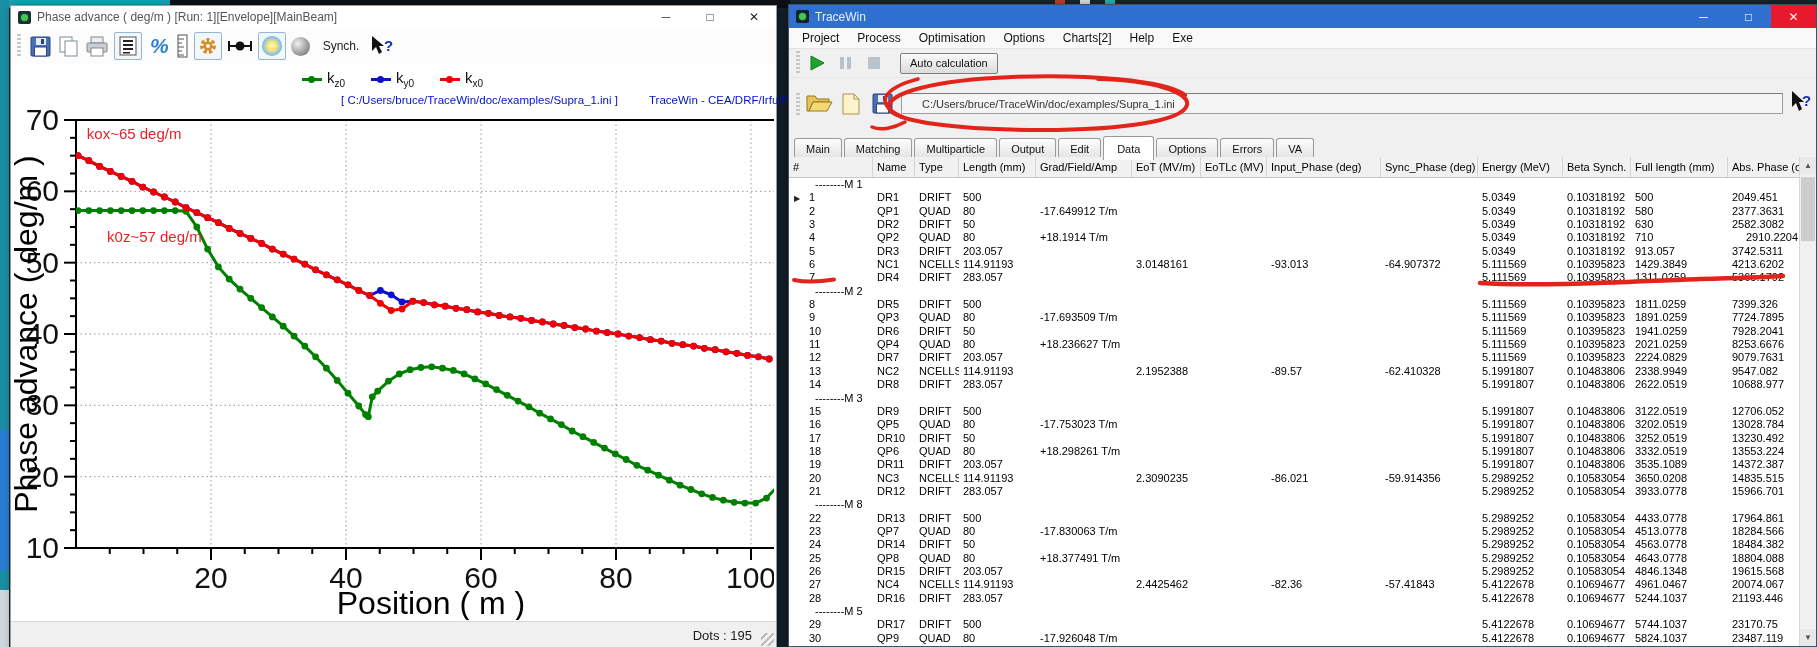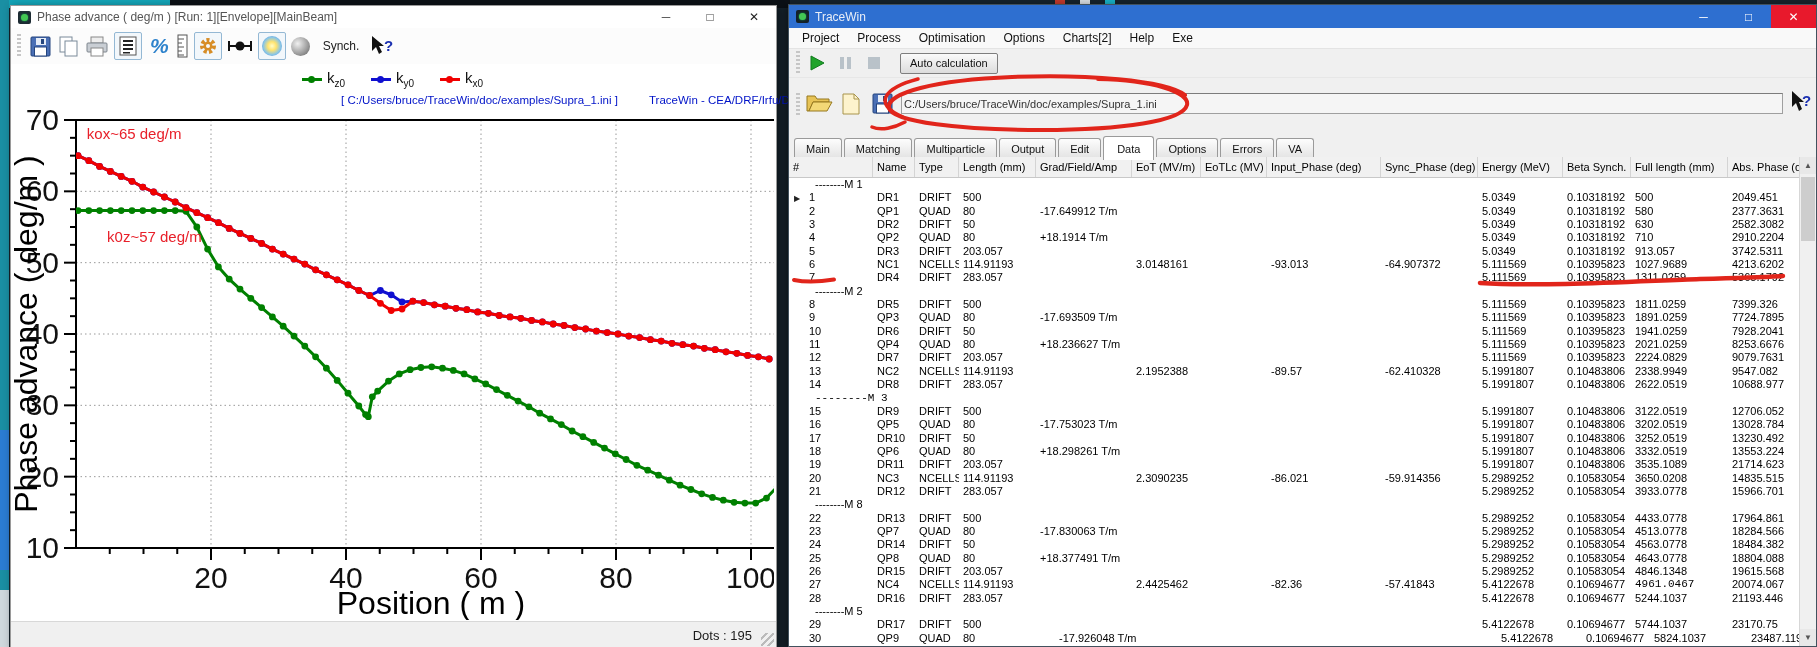--- a/index.html
+++ b/index.html
@@ -52,21 +52,21 @@
   .rw-menubar{height:20px;background:#f9f9f9;border-bottom:1px solid #e4e4e4;display:flex;align-items:center;
               font-size:12px;color:#111;padding-left:4px;}
   .menu-item{padding:0 9px;line-height:20px;}
   .rw-tb1{height:28px;display:flex;align-items:center;background:#f0f0f0;padding-left:7px;}
   .rw-tb1 .tbi{margin-right:12px;}
   .autocalc{font-size:11px;padding:3px 9px 4px;border:1px solid #7e7e7e;border-radius:2px;color:#111;
             background:linear-gradient(#fafafa,#dcdcdc);margin-left:6px;}
   .rw-tb2{height:54px;position:relative;background:#f0f0f0;border-top:1px solid #e7e7e7;}
   .pathfield{position:absolute;left:112px;top:15px;width:882px;height:21px;border:1px solid #9f9f9f;
              border-top-color:#7c7c7c;background:#f5f5f5;font-size:11px;color:#333;line-height:21px;
-             padding-left:2px;box-sizing:border-box;font-family:"Liberation Sans",sans-serif;}
+             padding-left:20px;box-sizing:border-box;font-family:"Liberation Sans",sans-serif;}
   .tb2i{position:absolute;top:13px;}
   .rw-tabs{height:27px;background:#f0f0f0;display:flex;align-items:flex-end;padding-left:5px;position:relative;}
   .rw-tabs::after{content:'';position:absolute;left:0;right:0;bottom:0;height:1px;background:#9a9a9a;}
   .tab{font-size:11px;color:#111;padding:4px 11px 4px;background:linear-gradient(#fdfdfd,#e2e2e2);
        border:1px solid #9a9a9a;border-bottom:none;border-radius:3px 3px 0 0;margin-right:2px;position:relative;}
   .tab.active{background:#fff;padding:6px 13px 5px;z-index:3;margin-bottom:-1px;}
   .rw-table{position:absolute;left:0;top:152px;bottom:0;width:1012px;background:#fff;overflow:hidden;}
   .thead{display:flex;height:21px;background:#f1f1f1;border-bottom:1px solid #c8c8c8;box-sizing:border-box;}
   .th{font-size:11px;color:#000;padding:4px 0 0 4px;border-right:1px solid #d4d4d4;box-sizing:border-box;
       white-space:nowrap;overflow:hidden;flex:0 0 auto;}
@@ -654,21 +654,21 @@
           <div class="td" style="width: 44px;">QUAD</div>
           <div class="td" style="width: 77px;">80</div>
           <div class="td" style="width: 96px;">+18.1914 T/m</div>
           <div class="td" style="width: 69px;"></div>
           <div class="td" style="width: 66px;"></div>
           <div class="td" style="width: 114px;"></div>
           <div class="td" style="width: 97px;"></div>
           <div class="td" style="width: 85px;">5.0349</div>
           <div class="td" style="width: 68px;">0.10318192</div>
           <div class="td" style="width: 97px;">710</div>
-          <div class="td" style="width: 73px;">2910.2204</div>
+          <div class="td" style="width: 73px; margin-left: 14px;">2910.2204</div>
         </div>
         <div class="trow">
           <div class="td num" style="width: 84px;">5</div>
           <div class="td" style="width: 42px;">DR3</div>
           <div class="td" style="width: 44px;">DRIFT</div>
           <div class="td" style="width: 77px;">203.057</div>
           <div class="td" style="width: 96px;"></div>
           <div class="td" style="width: 69px;"></div>
           <div class="td" style="width: 66px;"></div>
           <div class="td" style="width: 114px;"></div>
@@ -683,21 +683,21 @@
           <div class="td" style="width: 42px;">NC1</div>
           <div class="td" style="width: 44px;">NCELLS</div>
           <div class="td" style="width: 77px;">114.91193</div>
           <div class="td" style="width: 96px;"></div>
           <div class="td" style="width: 69px;">3.0148161</div>
           <div class="td" style="width: 66px;"></div>
           <div class="td" style="width: 114px;">-93.013</div>
           <div class="td" style="width: 97px;">-64.907372</div>
           <div class="td" style="width: 85px;">5.111569</div>
           <div class="td" style="width: 68px;">0.10395823</div>
-          <div class="td" style="width: 97px;">1027.9689</div>
+          <div class="td" style="width: 97px;">1429.3849</div>
           <div class="td" style="width: 73px;">4213.6202</div>
         </div>
         <div class="trow">
           <div class="td num" style="width: 84px;">7</div>
           <div class="td" style="width: 42px;">DR4</div>
           <div class="td" style="width: 44px;">DRIFT</div>
           <div class="td" style="width: 77px;">283.057</div>
           <div class="td" style="width: 96px;"></div>
           <div class="td" style="width: 69px;"></div>
           <div class="td" style="width: 66px;"></div>
@@ -810,21 +810,21 @@
           <div class="td" style="width: 69px;"></div>
           <div class="td" style="width: 66px;"></div>
           <div class="td" style="width: 114px;"></div>
           <div class="td" style="width: 97px;"></div>
           <div class="td" style="width: 85px;">5.1991807</div>
           <div class="td" style="width: 68px;">0.10483806</div>
           <div class="td" style="width: 97px;">2622.0519</div>
           <div class="td" style="width: 73px;">10688.977</div>
         </div>
         <div class="trow">
-          <div class="td sectionrow" style="width: 1012px; font-family: Liberation Mono, monospace;">--------M 3</div>
+          <div class="td sectionrow" style="width: 1012px;">--------M 3</div>
         </div>
         <div class="trow">
           <div class="td num" style="width: 84px;">15</div>
           <div class="td" style="width: 42px;">DR9</div>
           <div class="td" style="width: 44px;">DRIFT</div>
           <div class="td" style="width: 77px;">500</div>
           <div class="td" style="width: 96px;"></div>
           <div class="td" style="width: 69px;"></div>
           <div class="td" style="width: 66px;"></div>
           <div class="td" style="width: 114px;"></div>
@@ -885,21 +885,21 @@
           <div class="td" style="width: 44px;">DRIFT</div>
           <div class="td" style="width: 77px;">203.057</div>
           <div class="td" style="width: 96px;"></div>
           <div class="td" style="width: 69px;"></div>
           <div class="td" style="width: 66px;"></div>
           <div class="td" style="width: 114px;"></div>
           <div class="td" style="width: 97px;"></div>
           <div class="td" style="width: 85px;">5.1991807</div>
           <div class="td" style="width: 68px;">0.10483806</div>
           <div class="td" style="width: 97px;">3535.1089</div>
-          <div class="td" style="width: 73px;">21714.623</div>
+          <div class="td" style="width: 73px;">14372.387</div>
         </div>
         <div class="trow">
           <div class="td num" style="width: 84px;">20</div>
           <div class="td" style="width: 42px;">NC3</div>
           <div class="td" style="width: 44px;">NCELLS</div>
           <div class="td" style="width: 77px;">114.91193</div>
           <div class="td" style="width: 96px;"></div>
           <div class="td" style="width: 69px;">2.3090235</div>
           <div class="td" style="width: 66px;"></div>
           <div class="td" style="width: 114px;">-86.021</div>
@@ -1007,21 +1007,21 @@
           <div class="td" style="width: 42px;">NC4</div>
           <div class="td" style="width: 44px;">NCELLS</div>
           <div class="td" style="width: 77px;">114.91193</div>
           <div class="td" style="width: 96px;"></div>
           <div class="td" style="width: 69px;">2.4425462</div>
           <div class="td" style="width: 66px;"></div>
           <div class="td" style="width: 114px;">-82.36</div>
           <div class="td" style="width: 97px;">-57.41843</div>
           <div class="td" style="width: 85px;">5.4122678</div>
           <div class="td" style="width: 68px;">0.10694677</div>
-          <div class="td" style="width: 97px; font-family: Liberation Mono, monospace;">4961.0467</div>
+          <div class="td" style="width: 97px;">4961.0467</div>
           <div class="td" style="width: 73px;">20074.067</div>
         </div>
         <div class="trow">
           <div class="td num" style="width: 84px;">28</div>
           <div class="td" style="width: 42px;">DR16</div>
           <div class="td" style="width: 44px;">DRIFT</div>
           <div class="td" style="width: 77px;">283.057</div>
           <div class="td" style="width: 96px;"></div>
           <div class="td" style="width: 69px;"></div>
           <div class="td" style="width: 66px;"></div>
@@ -1048,21 +1048,21 @@
           <div class="td" style="width: 85px;">5.4122678</div>
           <div class="td" style="width: 68px;">0.10694677</div>
           <div class="td" style="width: 97px;">5744.1037</div>
           <div class="td" style="width: 73px;">23170.75</div>
         </div>
         <div class="trow">
           <div class="td num" style="width: 84px;">30</div>
           <div class="td" style="width: 42px;">QP9</div>
           <div class="td" style="width: 44px;">QUAD</div>
           <div class="td" style="width: 77px;">80</div>
-          <div class="td" style="width: 96px; margin-left: 19px;">-17.926048 T/m</div>
+          <div class="td" style="width: 96px;">-17.926048 T/m</div>
           <div class="td" style="width: 69px;"></div>
           <div class="td" style="width: 66px;"></div>
           <div class="td" style="width: 114px;"></div>
           <div class="td" style="width: 97px;"></div>
           <div class="td" style="width: 85px;">5.4122678</div>
           <div class="td" style="width: 68px;">0.10694677</div>
           <div class="td" style="width: 97px;">5824.1037</div>
           <div class="td" style="width: 73px;">23487.119</div>
         </div>
         <div class="trow">

